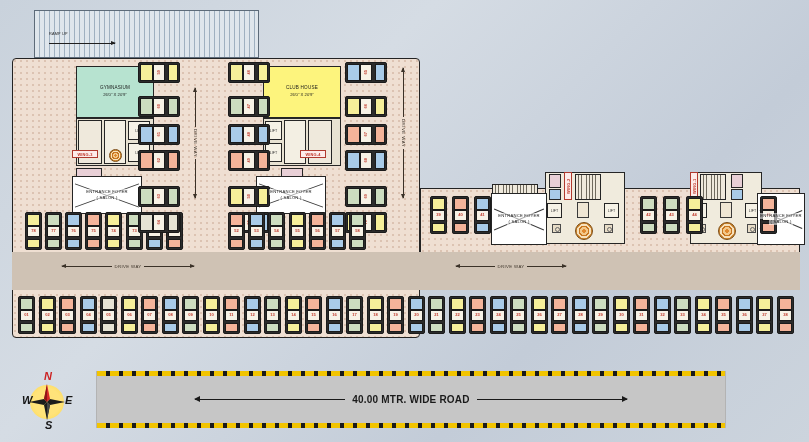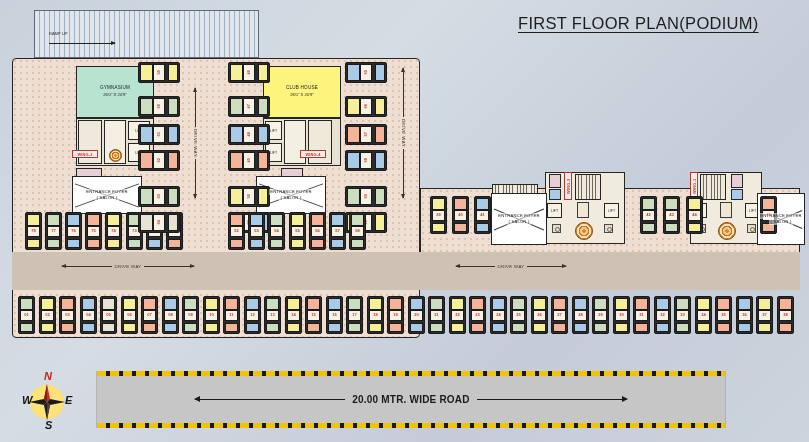--- a/index.html
+++ b/index.html
@@ -121,21 +121,20 @@
   #compass .lab.n{color:#cc2222;left:30px;top:-2px;}
   #compass .lab.s{left:31px;top:47px;}
   #compass .lab.e{left:51px;top:22px;}
   #compass .lab.w{left:8px;top:22px;}
 </style>
 </head>
 <body>
 
 <div class="stage">
 
-  <div id="title">FIRST FLOOR PLAN(PODIUM)</div>
 
   <div class="ramp" style="left:34px;top:10px;width:225px;height:48px;">
     <div class="lbl" style="left:14px;top:21px;">RAMP UP</div>
     <div class="arrow" style="left:14px;top:32px;width:66px;"></div>
   </div>
 
   <div class="podium deck abs" style="left:12px;top:58px;width:408px;height:280px;border-radius:4px;"></div>
 
   <div class="abs plain" style="left:12px;top:252px;width:408px;height:38px;"></div>
 
@@ -944,21 +943,21 @@
     <i class="line t"></i>
     <span class="lbl">DRIVE WAY</span>
     <i class="line b"></i>
   </div>
 
   <div id="road">
     <div class="roadEdge" style="top:0;"></div>
     <div class="roadEdge" style="bottom:0;"></div>
     <div id="roadLabel">
       <i class="ln l"></i>
-      <span>20.00 MTR. WIDE ROAD</span>
+      <span>40.00 MTR. WIDE ROAD</span>
       <i class="ln r"></i>
     </div>
   </div>
 
   <div id="compass">
     <div class="disc"></div>
     <svg class="star" viewBox="0 0 40 40">
       <polygon points="20,2 23,17 20,20 17,17" fill="#d62828"></polygon>
       <polygon points="20,38 23,23 20,20 17,23" fill="#1b1b1b"></polygon>
       <polygon points="2,20 17,17 20,20 17,23" fill="#1b1b1b"></polygon>

